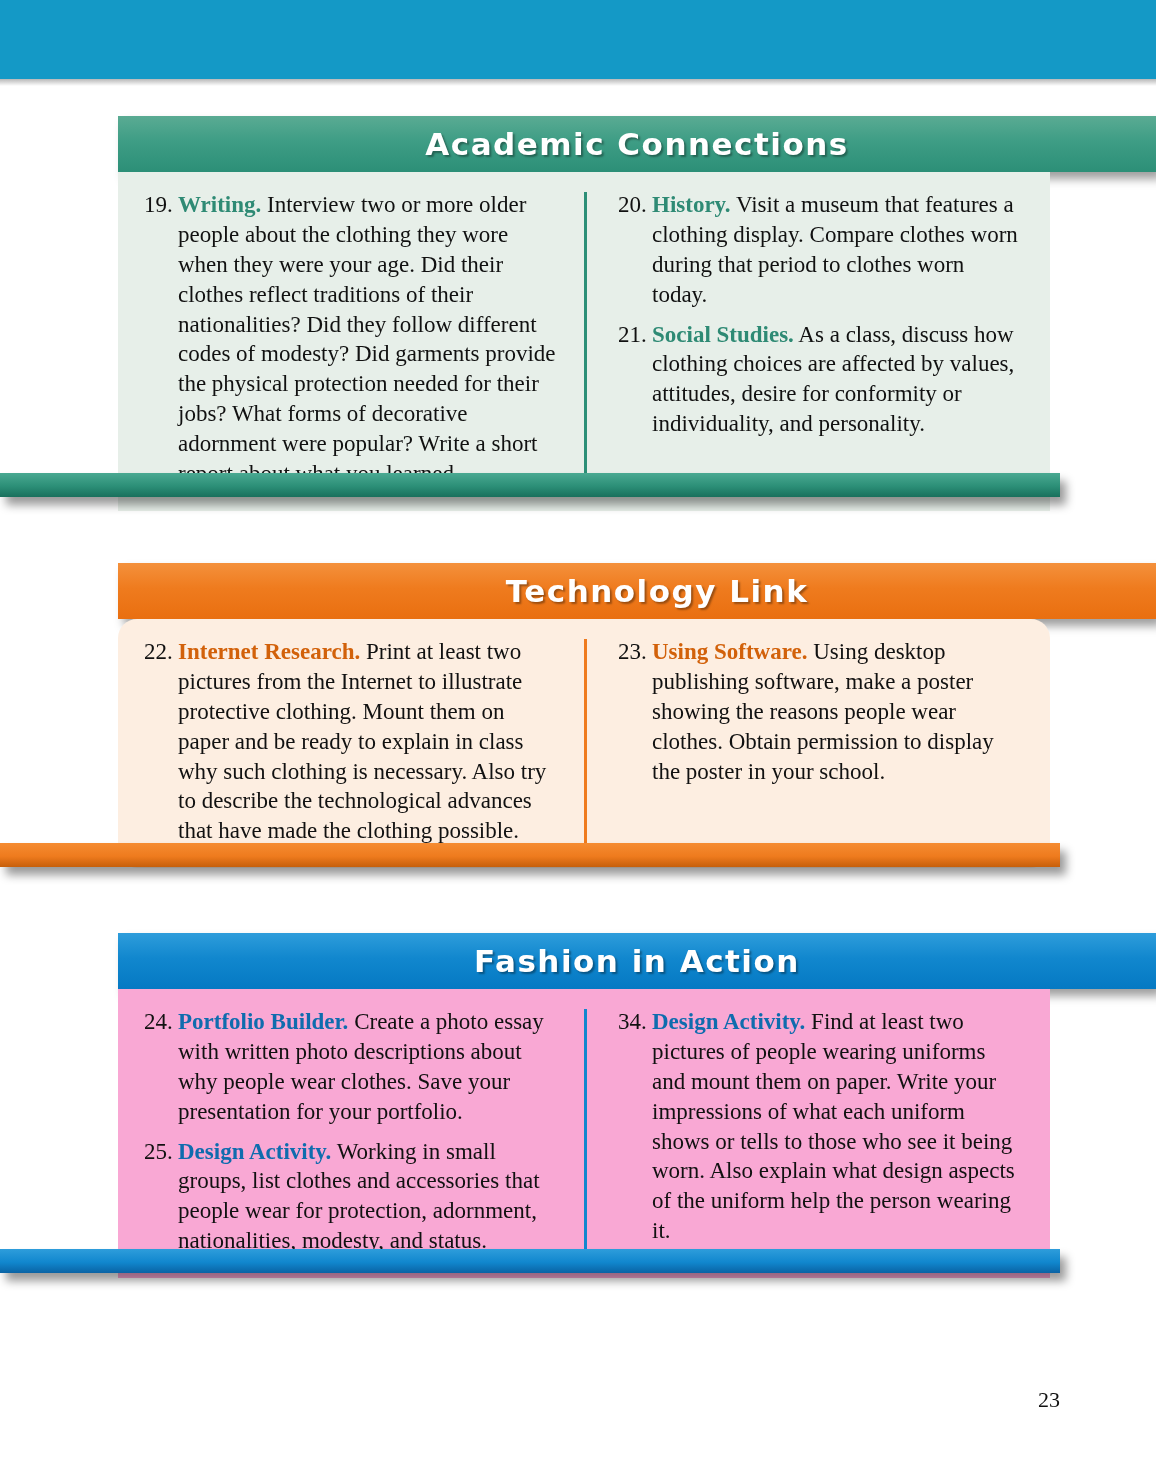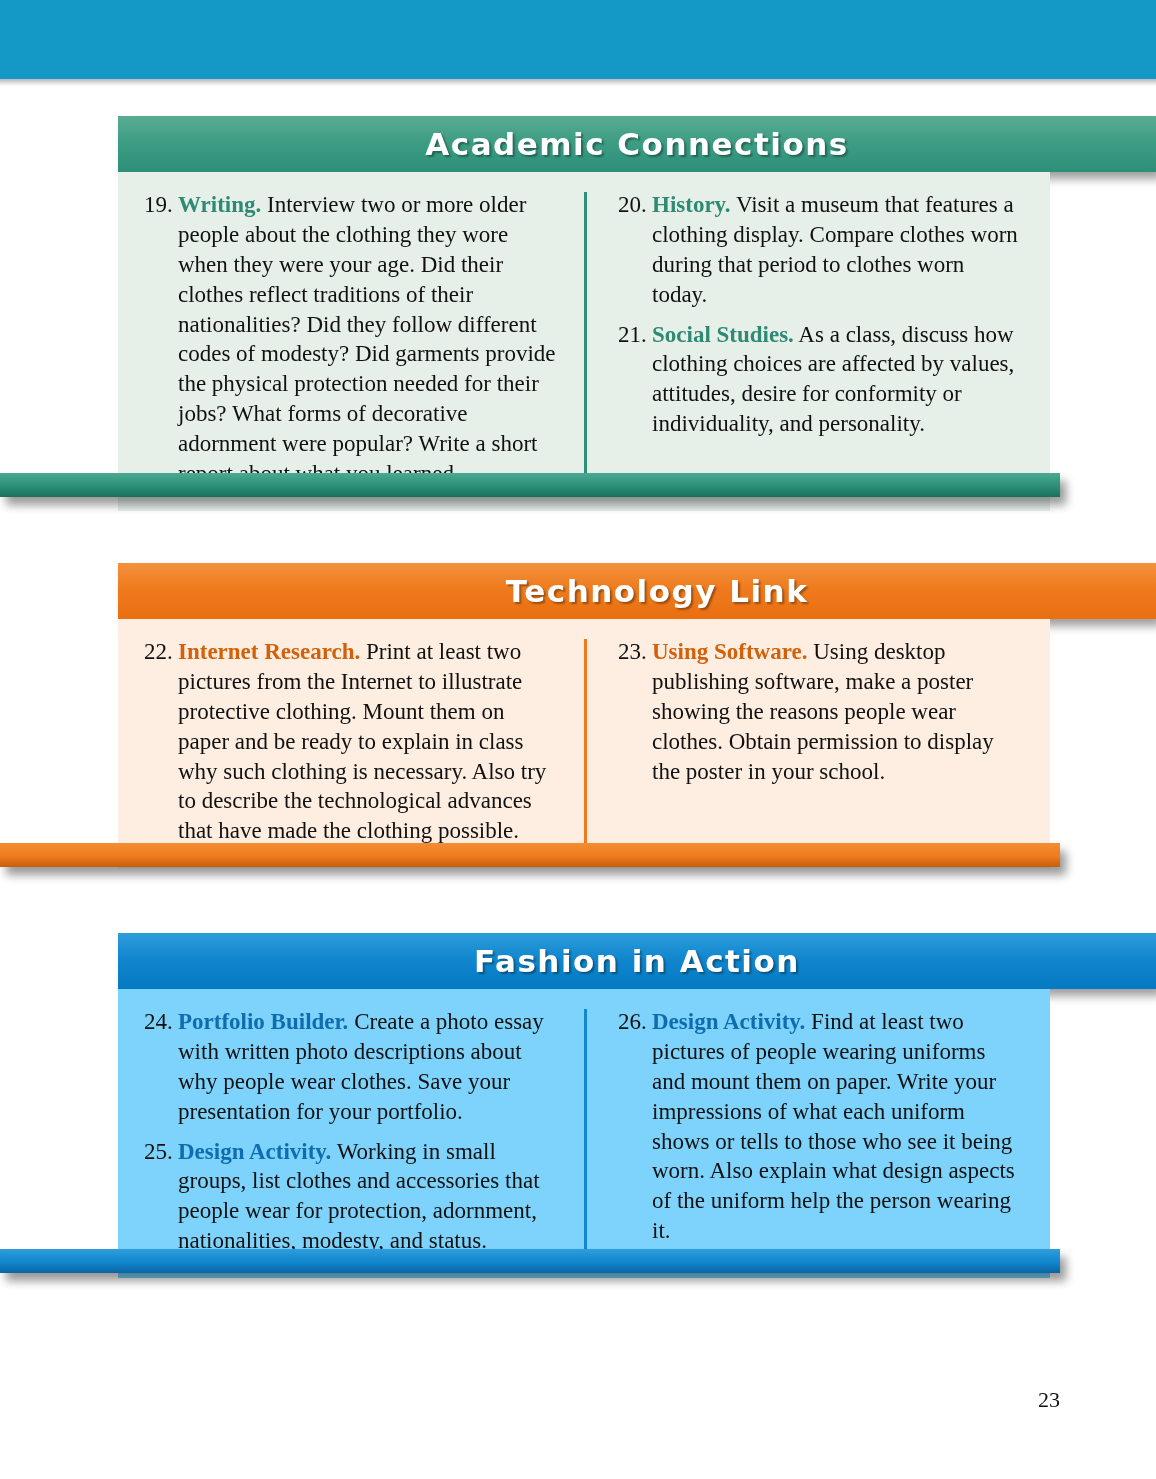--- a/index.html
+++ b/index.html
@@ -120,33 +120,33 @@
   #bar-academic {
     background: linear-gradient(to bottom, #4aa992 0%, #2c8f77 55%, #19705c 100%);
   }
 
   
   #sec-technology { top: 563px; }
   #sec-technology .banner {
     background: linear-gradient(to bottom, #f4913c 0%, #ef7b1e 45%, #e96f10 100%);
     padding-left: 40px;
   }
-  #sec-technology .body-panel { background: #fdeee1; }
+  #sec-technology .body-panel { background: #fdeee1; border-radius: 19px; }
   #sec-technology .divider { background: #ef7b1e; }
   #sec-technology .lead { color: #d2610a; }
   #bar-technology {
     background: linear-gradient(to bottom, #f58c32 0%, #ef7b1e 55%, #c65f0b 100%);
   }
 
   
   #sec-fashion { top: 933px; }
   #sec-fashion .banner {
     background: linear-gradient(to bottom, #2e9ddb 0%, #1187ce 45%, #0579c3 100%);
   }
-  #sec-fashion .body-panel { background: #7dd3fc; }
+  #sec-fashion .body-panel { background: #f9a8d4; }
   #sec-fashion .divider { background: #1187ce; }
   #sec-fashion .lead { color: #0f6cae; }
   #bar-fashion {
     background: linear-gradient(to bottom, #2e9ddb 0%, #1187ce 55%, #0a63a4 100%);
   }
 
   .page-number {
     position: absolute;
     right: 96px;
     bottom: 66px;
@@ -219,21 +219,21 @@
         <div class="txt"><span class="lead">Portfolio Builder.</span><span> Create a photo essay with written photo descriptions about why people wear clothes. Save your presentation for your portfolio.</span></div>
       </div>
       <div class="item">
         <div class="num">25.</div>
         <div class="txt"><span class="lead">Design Activity.</span><span> Working in small groups, list clothes and accessories that people wear for protection, adornment, nationalities, modesty, and status.</span></div>
       </div>
     </div>
     <div class="divider"></div>
     <div class="col col-right">
       <div class="item">
-        <div class="num">26.</div>
+        <div class="num">34.</div>
         <div class="txt"><span class="lead">Design Activity.</span><span> Find at least two pictures of people wearing uniforms and mount them on paper. Write your impressions of what each uniform shows or tells to those who see it being worn. Also explain what design aspects of the uniform help the person wearing it.</span></div>
       </div>
     </div>
   </div>
 </div>
 <div class="base-bar" id="bar-fashion" style="top:1249px; width:1060px; left:0;"></div>
 
 <div class="page-number">23</div>
 
 </body></html>

